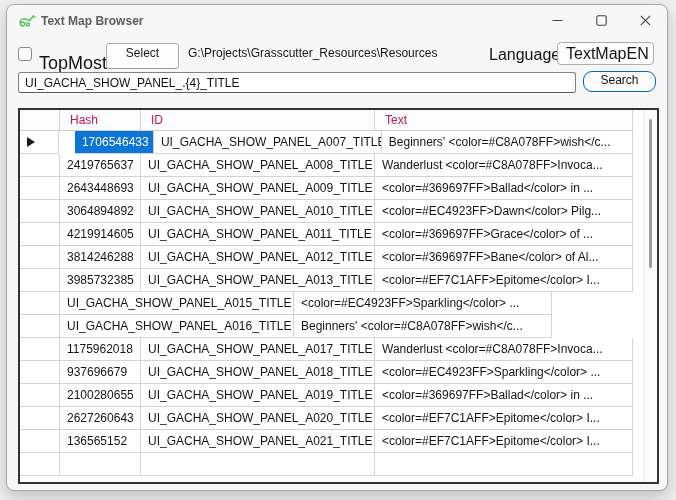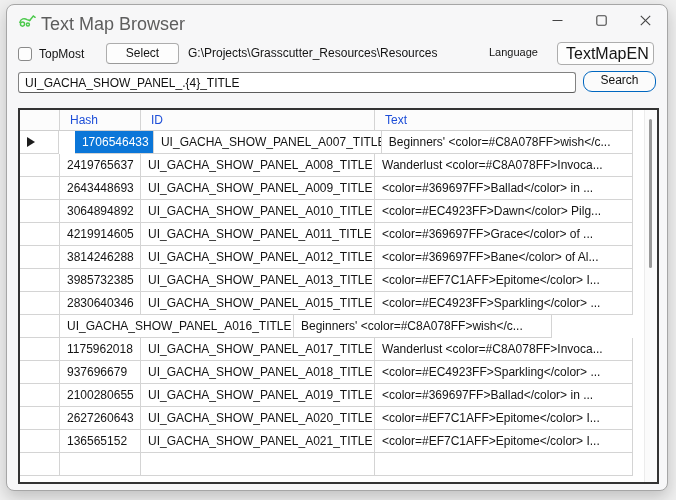--- a/index.html
+++ b/index.html
@@ -11,38 +11,38 @@
   }
   .window{
     position:absolute;left:6px;top:4px;width:662px;height:487px;
     background:#f7f7f8;border:1px solid #a6a6a6;border-radius:8px;
     box-shadow:0 6px 16px rgba(0,0,0,.20);
     box-sizing:border-box;overflow:hidden;
   }
   
   .titlebar{position:absolute;left:0;top:0;right:0;height:32px;}
   .app-icon{position:absolute;left:11px;top:8px;width:18px;height:16px;}
-  .title-text{position:absolute;left:34px;top:9px;font-size:18px;color:#5d5d5d;}
+  .title-text{position:absolute;left:34px;top:9px;font-size:12px;color:#5d5d5d;font-weight:bold;}
   .win-controls{position:absolute;right:0;top:0;height:31px;display:flex;}
   .win-btn{width:44px;height:31px;display:flex;align-items:center;justify-content:center;}
   .win-btn svg{display:block;}
   
   .toolbar{position:absolute;left:0;top:36px;right:0;height:28px;}
   .checkbox{
     position:absolute;left:11px;top:6px;width:14px;height:14px;
     border:1px solid #8a8a8a;border-radius:3px;background:#fdfdfd;box-sizing:border-box;
   }
-  .topmost-label{position:absolute;left:32px;top:6px;font-size:12px;color:#141414;}
+  .topmost-label{position:absolute;left:32px;top:12px;font-size:18px;color:#141414;}
   .btn{
     box-sizing:border-box;background:#fdfdfd;border:1px solid #adadad;border-bottom-color:#9a9a9a;
     border-radius:4px;font-size:12px;color:#141414;text-align:center;
   }
-  .select-btn{position:absolute;left:99px;top:2px;width:73px;height:21px;line-height:19px;}
+  .select-btn{position:absolute;left:99px;top:2px;width:73px;height:26px;line-height:19px;}
   .path-text{position:absolute;left:181px;top:5px;font-size:12px;color:#141414;white-space:nowrap;}
-  .language-label{position:absolute;left:482px;top:5px;font-size:11px;color:#141414;}
+  .language-label{position:absolute;left:482px;top:5px;font-size:16px;color:#141414;}
   .combo{
     position:absolute;left:550px;top:1px;width:97px;height:23px;box-sizing:border-box;
     background:#fdfdfd;border:1px solid #adadad;border-radius:4px;
     display:flex;align-items:center;justify-content:space-between;padding:0 7px 0 8px;
     font-size:16px;color:#141414;
   }
   
   .search-row{position:absolute;left:0;top:64px;right:0;height:26px;}
   .search-input{
     position:absolute;left:11px;top:3px;width:558px;height:21px;box-sizing:border-box;
@@ -56,21 +56,21 @@
   }
   
   .grid{
     position:absolute;left:11px;top:103px;width:641px;height:376px;box-sizing:border-box;
     border:2px solid #333;background:#fff;display:flex;overflow:hidden;
   }
   .rows-stack{width:613px;display:flex;flex-direction:column;}
   .grid-header{display:flex;height:21px;flex:0 0 21px;}
   .hcell{
     box-sizing:border-box;background:#fcfcfc;border-right:1px solid #d4d4d4;border-bottom:1px solid #cfcfcf;
-    font-size:12px;color:#1d4ed8;line-height:20px;padding-left:10px;white-space:nowrap;overflow:hidden;
+    font-size:12px;color:#be185d;line-height:20px;padding-left:10px;white-space:nowrap;overflow:hidden;
   }
   .grid-row{display:flex;height:23px;flex:0 0 23px;}
   .cell{
     box-sizing:border-box;background:#fff;border-right:1px solid #d4d4d4;border-bottom:1px solid #d4d4d4;
     font-size:12px;color:#141414;line-height:22px;padding-left:7px;white-space:nowrap;overflow:hidden;
   }
   .c-rowsel{width:40px;padding:0;display:flex;align-items:center;}
   .c-hash{width:81px;}
   .c-id{width:234px;}
   .c-text{width:258px;}
@@ -202,21 +202,20 @@
       
     </div>
     <div class="cell c-hash">3985732385</div>
     <div class="cell c-id">UI_GACHA_SHOW_PANEL_A013_TITLE</div>
     <div class="cell c-text">&lt;color=#EF7C1AFF&gt;Epitome&lt;/color&gt; I...</div>
   </div>
         <div class="grid-row">
     <div class="cell c-rowsel">
       
     </div>
-    <div class="cell c-hash">2830640346</div>
     <div class="cell c-id">UI_GACHA_SHOW_PANEL_A015_TITLE</div>
     <div class="cell c-text">&lt;color=#EC4923FF&gt;Sparkling&lt;/color&gt; ...</div>
   </div>
         <div class="grid-row">
     <div class="cell c-rowsel">
       
     </div>
     <div class="cell c-id">UI_GACHA_SHOW_PANEL_A016_TITLE</div>
     <div class="cell c-text">Beginners' &lt;color=#C8A078FF&gt;wish&lt;/c...</div>
   </div>

